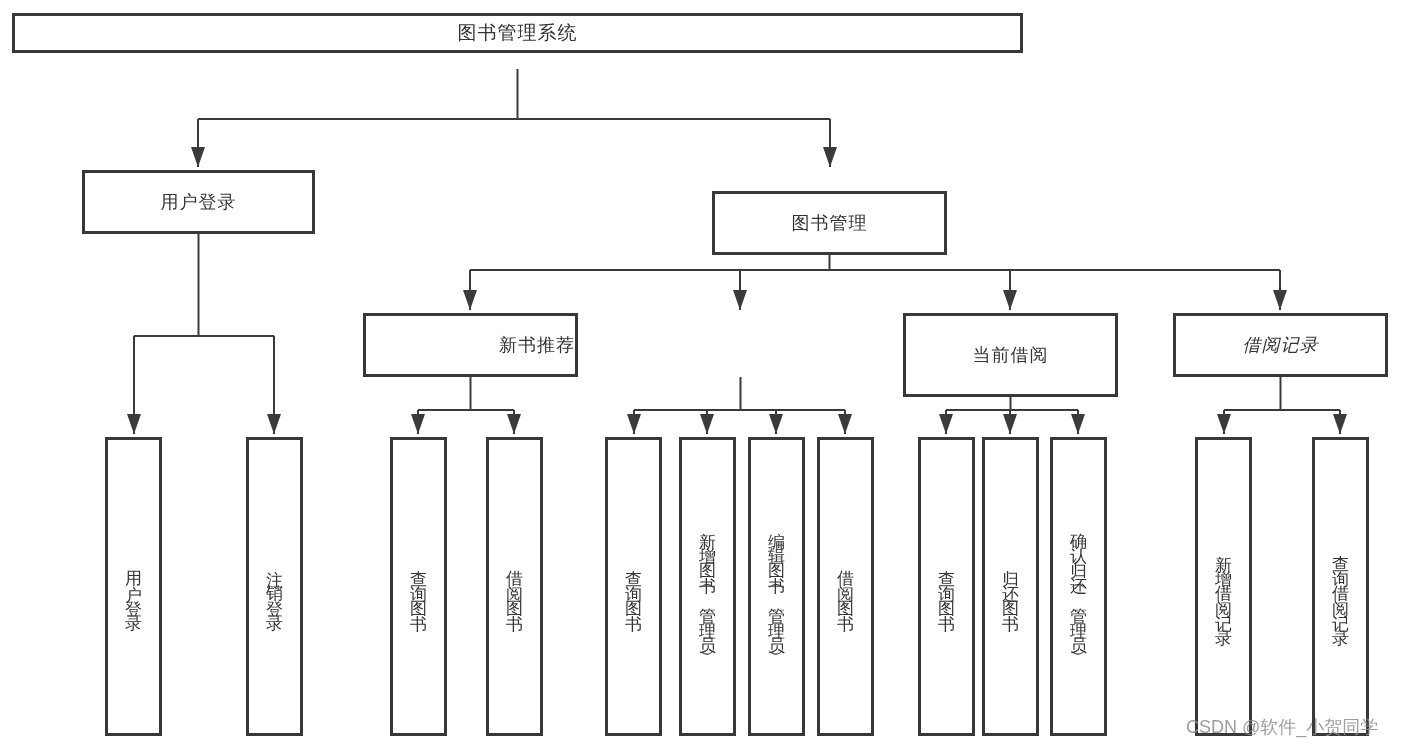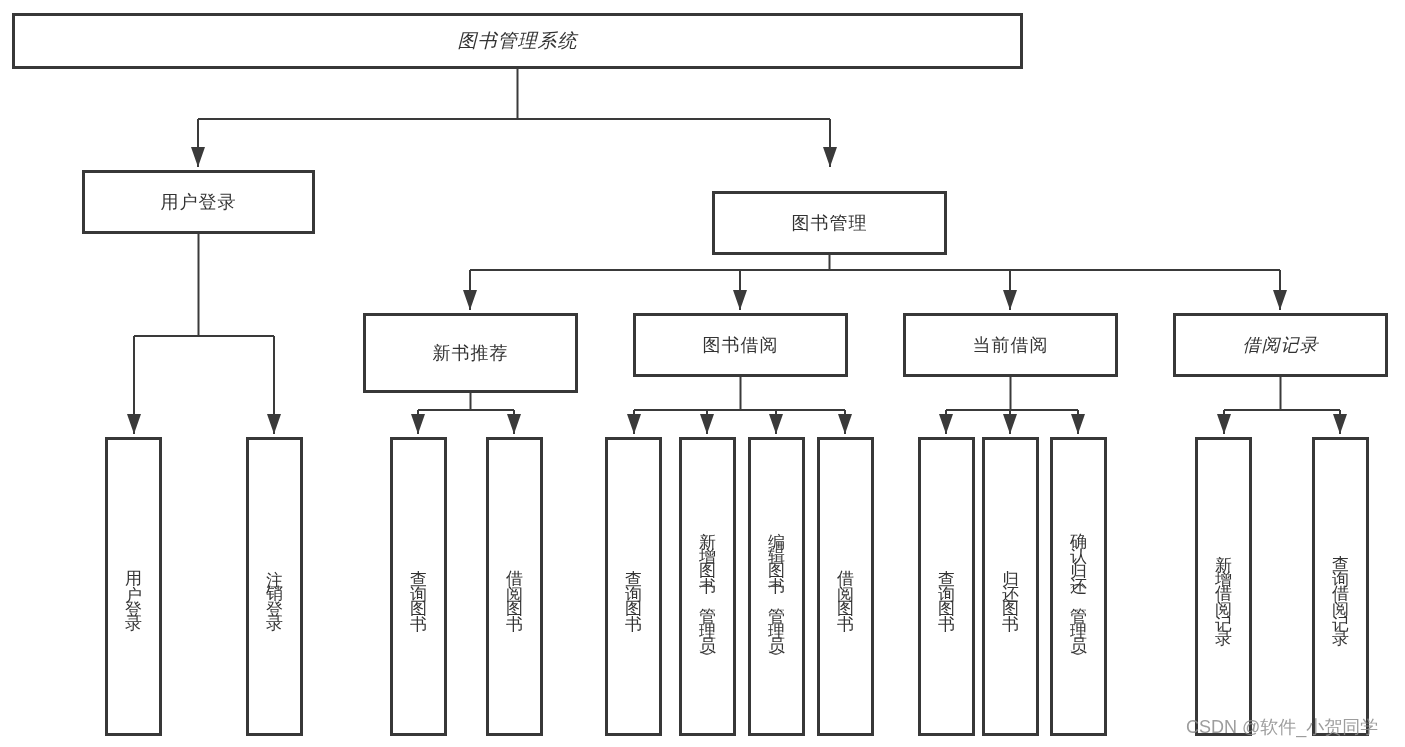--- a/index.html
+++ b/index.html
@@ -103,38 +103,35 @@
       <path d="M1010,410 V434" marker-end="url(#arrow)"></path>
       <path d="M1078,410 V434" marker-end="url(#arrow)"></path>
 
       <path d="M1280.5,377 V410"></path>
       <path d="M1224,410 H1340"></path>
       <path d="M1224,410 V434" marker-end="url(#arrow)"></path>
       <path d="M1340,410 V434" marker-end="url(#arrow)"></path>
     </g>
   </svg>
 
-  <div class="box" style="left:12px; top:13px; width:1011px; height:56px; font-size:19px;font-style:italic;">
+  <div class="box" style="left:12px; top:13px; width:1011px; height:40px; font-size:19px;">
     <span>图书管理系统</span>
   </div>
 
   <div class="box" style="left:82px; top:170px; width:233px; height:64px;">
     <span>用户登录</span>
   </div>
   <div class="box" style="left:712px; top:170px; width:235px; height:64px;margin-top:21px;">
     <span>图书管理</span>
   </div>
 
-  <div class="box" style="left:363px; top:313px; width:215px; height:80px;">
+  <div class="box" style="left:363px; top:313px; width:215px; height:64px;justify-content:flex-end;">
     <span>新书推荐</span>
   </div>
-  <div class="box" style="left:633px; top:313px; width:215px; height:64px;">
-    <span>图书借阅</span>
-  </div>
-  <div class="box" style="left:903px; top:313px; width:215px; height:64px;">
+  <div class="box" style="left:903px; top:313px; width:215px; height:84px;">
     <span>当前借阅</span>
   </div>
   <div class="box" style="left:1173px; top:313px; width:215px; height:64px;font-style:italic;">
     <span>借阅记录</span>
   </div>
 
   <div class="vbox" style="left:105px; top:437px; width:57px; height:299px;">
     <span class="vtext">用户登录</span>
   </div>
   <div class="vbox" style="left:246px; top:437px; width:57px; height:299px;">

